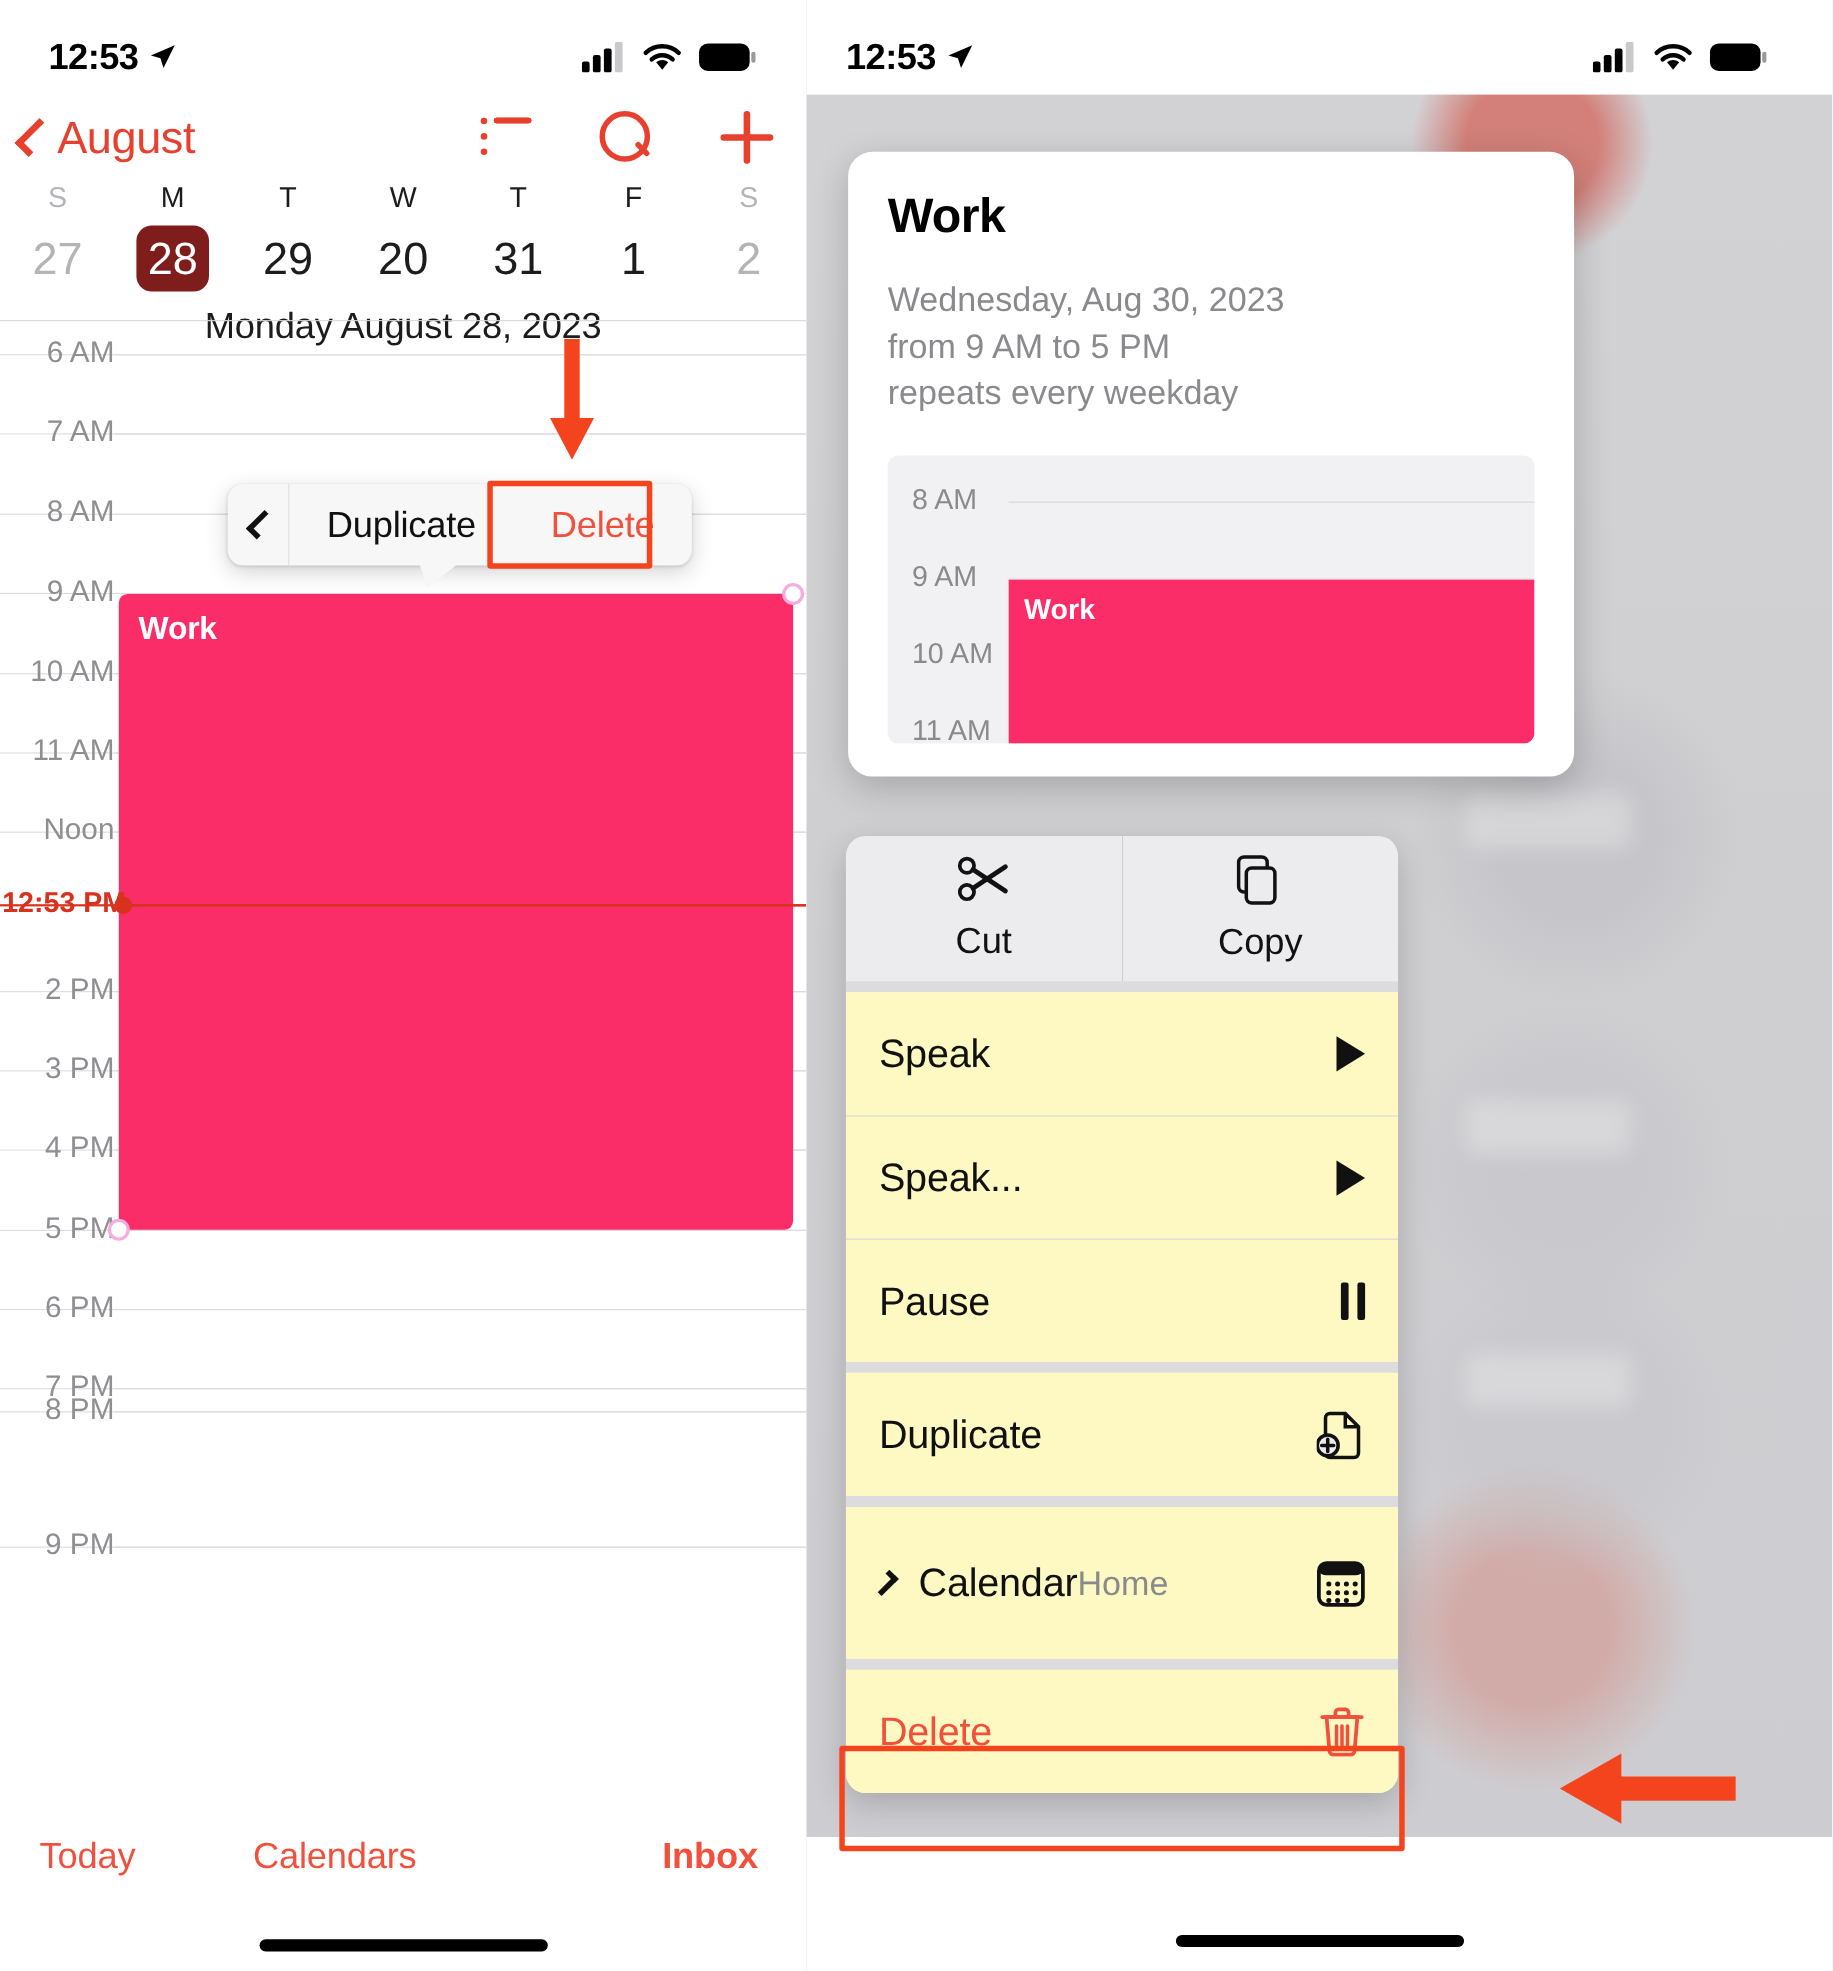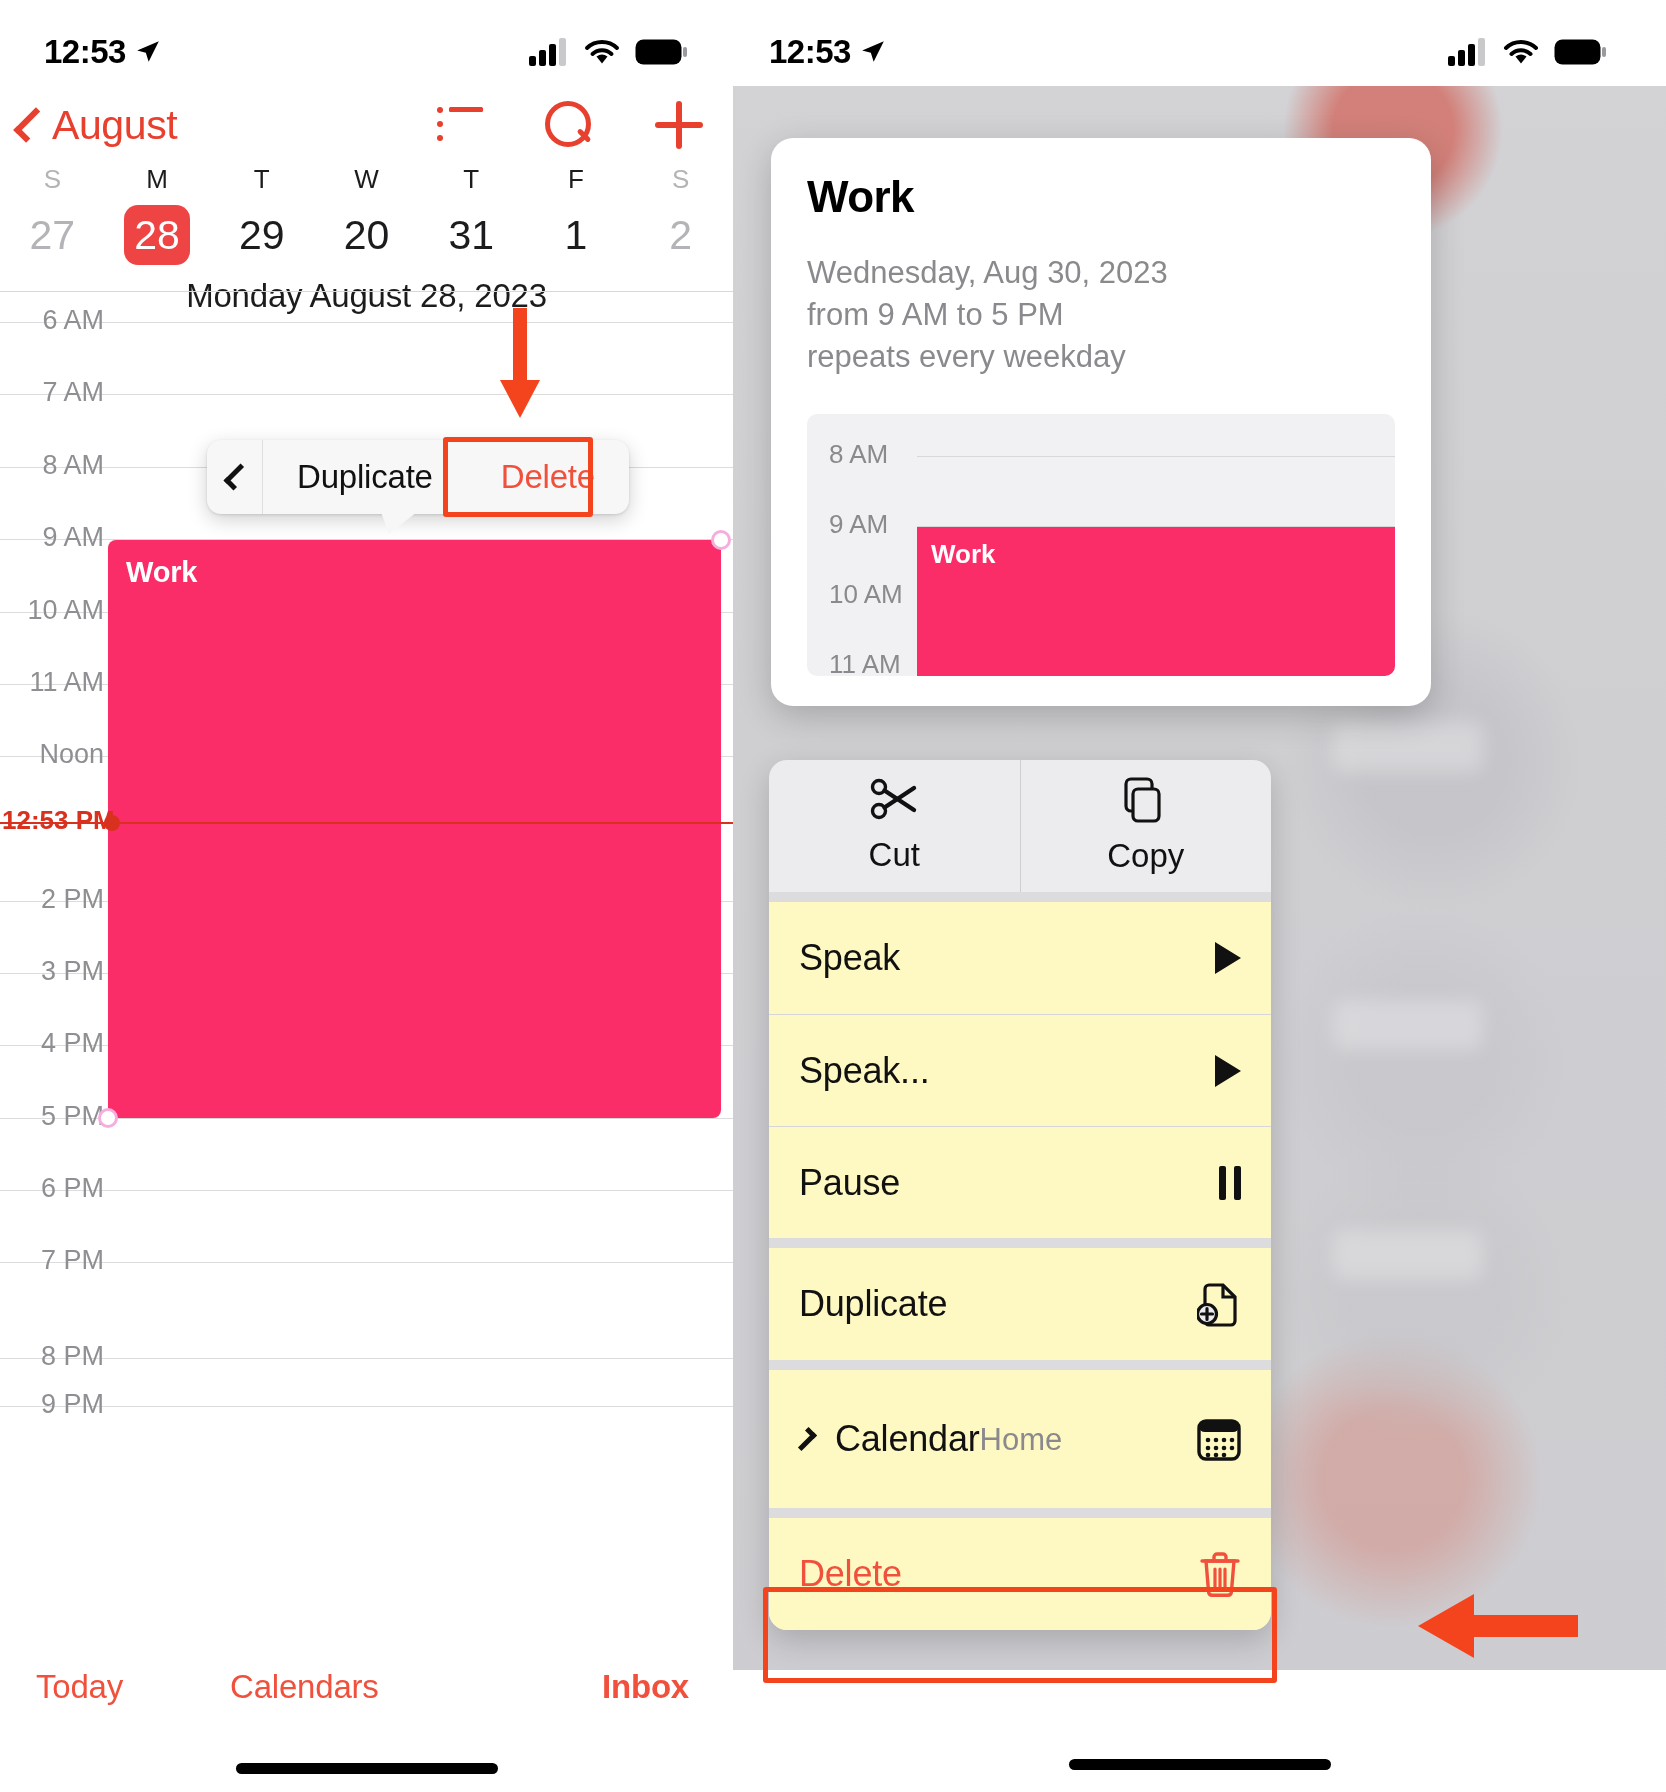--- a/index.html
+++ b/index.html
@@ -93,21 +93,21 @@
   .wk-row { display: flex; }
   .wk-cell { flex: 1; text-align: center; }
   .wk-dow { font-size: 26px; color: #1c1c1e; padding-top: 4px; }
   .wk-dow.dim { color: #b4b4b8; }
   .wk-num {
     font-size: 41px; color: #1c1c1e; margin-top: 10px;
     display: inline-flex; align-items: center; justify-content: center;
     width: 66px; height: 60px; border-radius: 14px;
   }
   .wk-num.dim { color: #b4b4b8; }
-  .wk-num.today { background: #ef4444; color: #fff; font-weight: 500; }
+  .wk-num.today { background: #7f1d1d; color: #fff; font-weight: 500; }
   .day-title {
     text-align: center; font-size: 33px; color: #1c1c1e; margin-top: 12px;
     letter-spacing: -0.2px;
   }
   .hdr-rule { position: absolute; top: 291px; left: 0; right: 0; height: 1px; background:#d8d8dc; }
 
   
   .daygrid { position: absolute; top: 292px; left: 0; right: 0; bottom: 150px; }
   .hour {
     position: absolute; left: 0; right: 0; height: 1px; background: #dcdcdf;
@@ -399,21 +399,21 @@
           <span class="line"></span>
         </div>
       <div class="hour" style="top:898px">
           <span class="lbl">6 PM</span>
           <span class="line"></span>
         </div>
       <div class="hour" style="top:970px">
           <span class="lbl">7 PM</span>
           <span class="line"></span>
         </div>
-      <div class="hour" style="top:1066px">
+      <div class="hour" style="top:991px">
           <span class="lbl">8 PM</span>
           <span class="line"></span>
         </div>
       <div class="hour" style="top:1114px">
           <span class="lbl">9 PM</span>
           <span class="line"></span>
         </div>
 
       <div class="event-block" style="top:248px; height:578px;">
         <div class="ev-title">Work</div>

